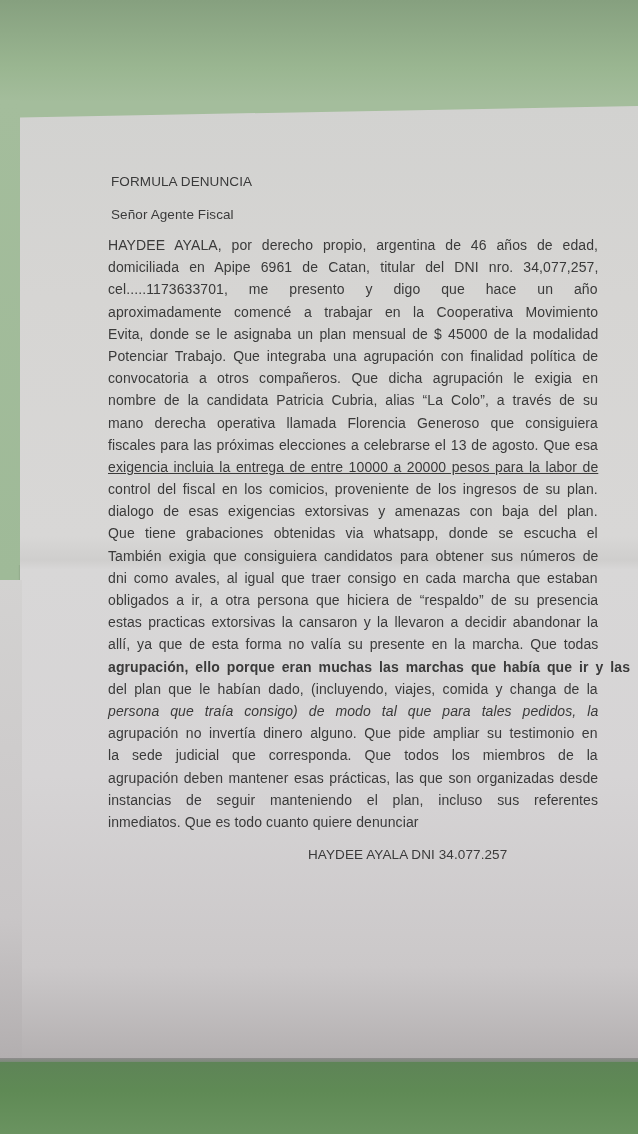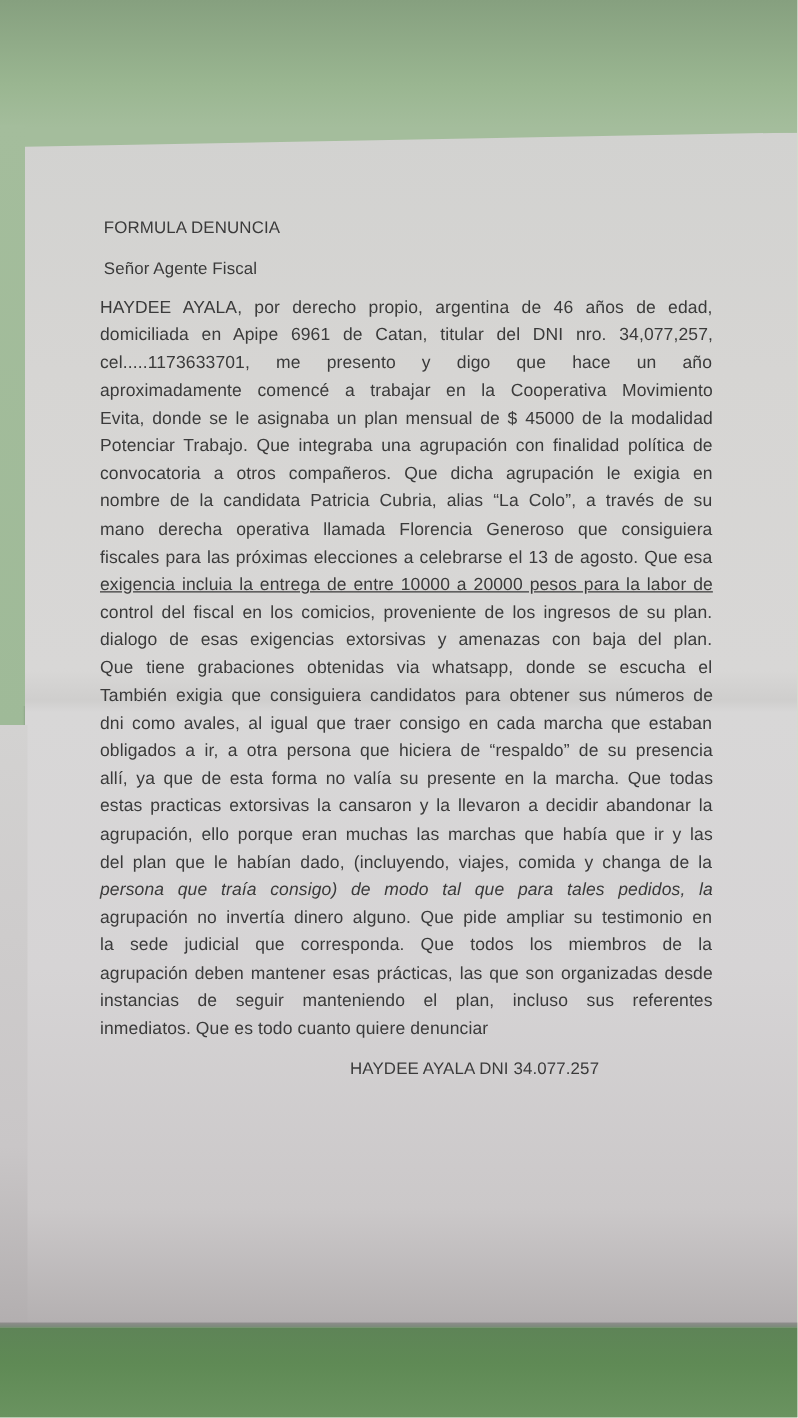--- a/index.html
+++ b/index.html
@@ -59,21 +59,21 @@
     .fold-line {
       position: absolute;
       left: 0;
       top: 1058px;
       width: 638px;
       height: 4px;
       background: linear-gradient(180deg, #8e8c8c, #7a8a78);
     }
     .doc {
       position: absolute;
-      left: 80px;
+      left: 108px;
       top: 172px;
       width: 490px;
       color: #3a3a3a;
       font-family: "Liberation Sans", sans-serif;
       font-size: 14px;
       letter-spacing: 0.1px;
     }
     .doc-title {
       margin: 0 0 13px 3px;
       font-size: 13.5px;
@@ -131,23 +131,23 @@
     <span class="line" style="white-space: nowrap; display: block; width: 490px; word-spacing: 3.91667px; text-align-last: left;">nombre de la candidata Patricia Cubria, alias “La Colo”, a través de su</span>
     <span class="line" style="white-space: nowrap; display: block; width: 490px; word-spacing: 7.14286px; text-align-last: left;">mano derecha operativa llamada Florencia Generoso que consiguiera</span>
     <span class="line" style="white-space: nowrap; display: block; width: 490px; word-spacing: 0.833333px; text-align-last: left;">fiscales para las próximas elecciones a celebrarse el 13 de agosto. Que esa</span>
     <span class="line" style="white-space: nowrap; display: block; width: 490px; word-spacing: 1.46154px; text-align-last: left; text-decoration: underline;">exigencia incluia la entrega de entre 10000 a 20000 pesos para la labor de</span>
     <span class="line" style="white-space: nowrap; display: block; width: 490px; word-spacing: 2.58333px; text-align-last: left;">control del fiscal en los comicios, proveniente de los ingresos de su plan.</span>
     <span class="line" style="white-space: nowrap; display: block; width: 490px; word-spacing: 5.5px; text-align-last: left;">dialogo de esas exigencias extorsivas y amenazas con baja del plan.</span>
     <span class="line" style="white-space: nowrap; display: block; width: 490px; word-spacing: 6.22222px; text-align-last: left;">Que tiene grabaciones obtenidas via whatsapp, donde se escucha el</span>
     <span class="line" style="white-space: nowrap; display: block; width: 490px; word-spacing: 3.22222px; text-align-last: left;">También exigia que consiguiera candidatos para obtener sus números de</span>
     <span class="line" style="white-space: nowrap; display: block; width: 490px; word-spacing: 2.66667px; text-align-last: left;">dni como avales, al igual que traer consigo en cada marcha que estaban</span>
     <span class="line" style="white-space: nowrap; display: block; width: 490px; word-spacing: 3.41667px; text-align-last: left;">obligados a ir, a otra persona que hiciera de “respaldo” de su presencia</span>
+    <span class="line" style="white-space: nowrap; display: block; width: 490px; word-spacing: 2.27273px; text-align-last: left;">estas practicas  extorsivas la cansaron y la llevaron a decidir abandonar la</span>
     <span class="line" style="white-space: nowrap; display: block; width: 490px; word-spacing: 2.78571px; text-align-last: left;">allí, ya que de esta forma no valía su presente en la marcha. Que todas</span>
-    <span class="line" style="white-space: nowrap; display: block; width: 490px; word-spacing: 2.27273px; text-align-last: left;">estas practicas  extorsivas la cansaron y la llevaron a decidir abandonar la</span>
-    <span class="line" style="white-space: nowrap; display: block; width: 490px; word-spacing: 2.91667px; text-align-last: left;">agrupación, ello porque eran muchas las marchas que había que ir y las</span>
+    <span class="line" style="white-space: nowrap; display: block; width: 490px; word-spacing: 2.91667px; text-align-last: left; font-weight: bold;">agrupación, ello porque eran muchas las marchas que había que ir y las</span>
     <span class="line" style="white-space: nowrap; display: block; width: 490px; word-spacing: 3.25px; text-align-last: left;">del plan que le habían dado, (incluyendo, viajes, comida y changa de la</span>
     <span class="line" style="white-space: nowrap; display: block; width: 490px; word-spacing: 6.90909px; text-align-last: left; font-style: italic;">persona que traía consigo)   de modo tal que para tales pedidos, la</span>
     <span class="line" style="white-space: nowrap; display: block; width: 490px; word-spacing: 3.5px; text-align-last: left;">agrupación no invertía dinero alguno. Que pide ampliar su testimonio en</span>
     <span class="line" style="white-space: nowrap; display: block; width: 490px; word-spacing: 8.9px; text-align-last: left;">la sede judicial que corresponda. Que todos los miembros de la</span>
     <span class="line" style="white-space: nowrap; display: block; width: 490px; word-spacing: 1.44444px; text-align-last: left;">agrupación deben mantener esas prácticas, las que son organizadas desde</span>
     <span class="line" style="white-space: nowrap; display: block; width: 490px; word-spacing: 10.75px; text-align-last: left;">instancias de seguir manteniendo el plan, incluso sus referentes</span>
     <span class="line last" style="white-space: nowrap; display: block; width: 490px;">inmediatos. Que es todo cuanto quiere denunciar</span>
   </div>
   <div class="doc-signature">HAYDEE AYALA DNI 34.077.257</div>
 </div>

